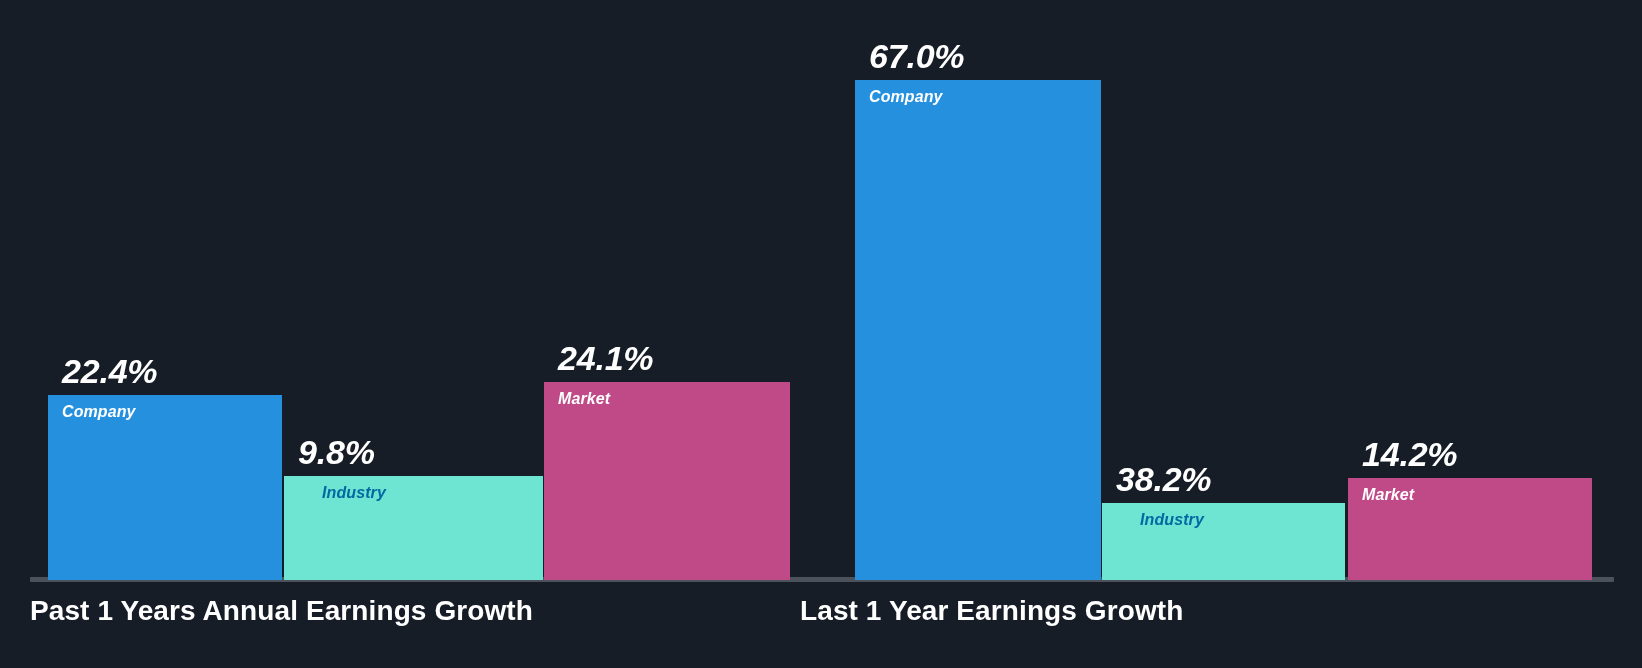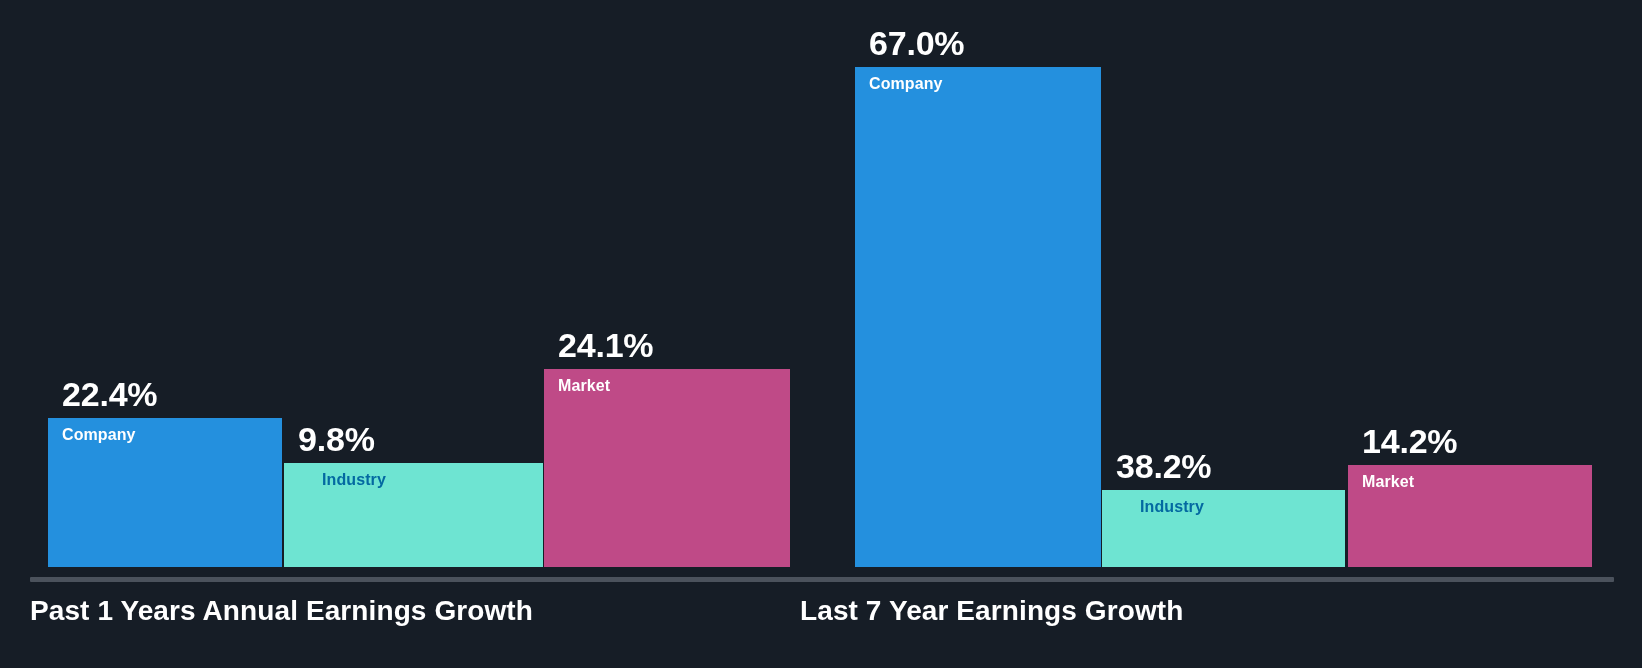--- a/index.html
+++ b/index.html
@@ -32,22 +32,23 @@
   
   .axis-line {
     position: absolute;
     height: 5px;
     background: #4b525c;
     border-radius: 1px;
   }
   
   .bar {
     position: absolute;
-    bottom: 101px;
+    bottom: 88px;
     box-sizing: border-box;
+    font-style: italic;
   }
   .bar-body {
     position: absolute;
     left: 0;
     right: 0;
     bottom: 0;
     top: 0;
   }
   .bar-cat {
     position: absolute;
@@ -87,21 +88,21 @@
 </head>
 <body>
 
 <div id="root">
 
   <div class="panel" style="left:0px; width:820px;">
     <div class="plot">
 
       <div class="axis-line" style="left:30px; width:775px; bottom:86px;"></div>
 
-      <div class="bar" style="left:48px; width:234px; height:149px;">
+      <div class="bar" style="left:48px; width:234px; height:185px;">
         <div class="bar-val">22.4%</div>
         <div class="bar-body" style="background:#2490de;">
           <div class="bar-cat cat-on-dark">Company</div>
         </div>
       </div>
 
       <div class="bar" style="left:284px; width:259px; height:104px;">
         <div class="bar-val">9.8%</div>
         <div class="bar-body" style="background:#6ee4d2;">
           <div class="bar-cat cat-on-light">Industry</div>
@@ -138,17 +139,17 @@
         </div>
       </div>
 
       <div class="bar" style="left:548px; width:244px; height:102px;">
         <div class="bar-val">14.2%</div>
         <div class="bar-body" style="background:#bf4a87;">
           <div class="bar-cat cat-on-dark">Market</div>
         </div>
       </div>
 
-      <div class="panel-title" style="left:0px;">Last 7 Year Earnings Growth</div>
+      <div class="panel-title" style="left:0px;">Last 1 Year Earnings Growth</div>
     </div>
   </div>
 
 </div>
 
 </body></html>

